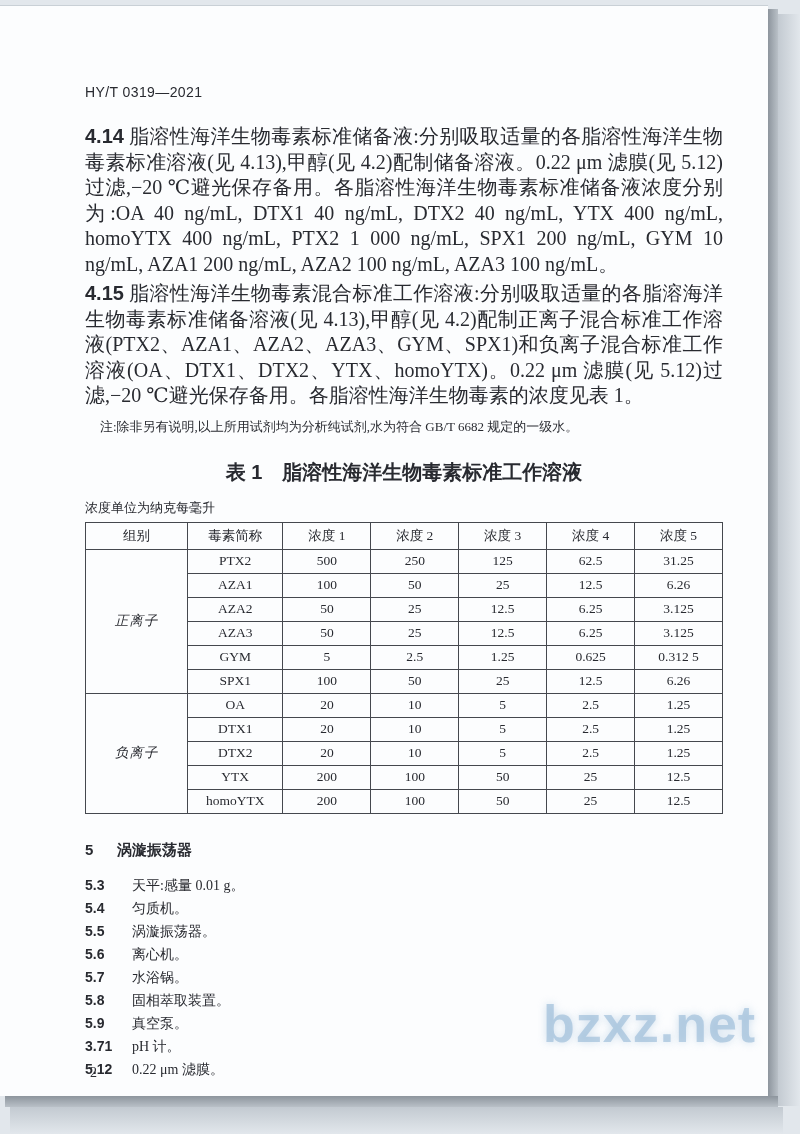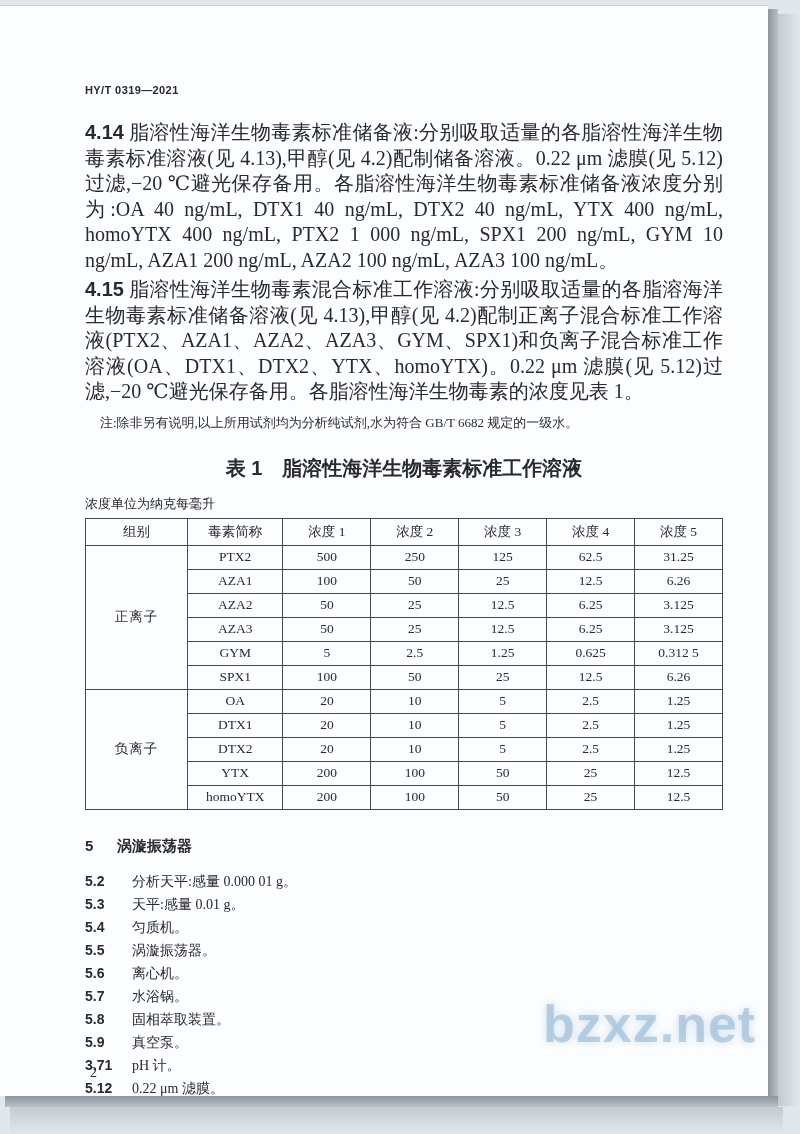--- a/index.html
+++ b/index.html
@@ -31,21 +31,21 @@
   }
   .edge-bottom-soft {
     position:absolute; left:10px; top:1107px; width:773px; height:27px;
     background:linear-gradient(to bottom,#c3cad1,#e2e7ec);
   }
   .content {
     position:absolute; left:85px; top:78px; width:638px;
   }
   .doccode {
     font-family:"Liberation Sans","DejaVu Sans",sans-serif;
-    font-weight:bold; font-size:11px; letter-spacing:.4px;
+    font-weight:normal; font-size:14px; letter-spacing:.4px;
     margin-bottom:24px;
   }
   p.clause {
     font-size:20px; line-height:25.5px; text-align:justify;
     margin-bottom:4px;
   }
   p.clause .num, p.item .num, .sec-head .num {
     font-family:"Liberation Sans","DejaVu Sans",sans-serif;
     font-weight:bold;
   }
@@ -66,21 +66,21 @@
     border:1.5px solid #33363c;
     font-size:13.5px;
   }
   table.toxins th, table.toxins td {
     border:1px solid #45484e;
     text-align:center; vertical-align:middle;
     font-weight:normal;
     height:24px; padding:1px 2px;
   }
   table.toxins th { height:27px; }
-  table.toxins td.group { letter-spacing:1px; }
+  table.toxins td.group { letter-spacing:1px;font-style:italic; }
   .sec-head {
     font-family:"Liberation Sans","DejaVu Sans",sans-serif;
     font-weight:bold; font-size:15px; margin-top:27px;
   }
   .sec-head .num { display:inline-block; min-width:32px; }
   .equipment { margin-top:14px; }
   p.item {
     font-size:14px; line-height:22px; text-align:justify; margin:0;
   }
   p.item .num { display:inline-block; min-width:47px; }
@@ -224,21 +224,20 @@
           <td>50</td>
           <td>25</td>
           <td>12.5</td>
         </tr>
       </tbody>
     </table>
 
     <div class="sec-head"><span class="num">5</span><span>涡漩振荡器</span></div>
 
     <div class="equipment">
-      <p class="item"><span class="num">5.2</span><span>分析天平:感量 0.000 01 g。</span></p>
       <p class="item"><span class="num">5.3</span><span>天平:感量 0.01 g。</span></p>
       <p class="item"><span class="num">5.4</span><span>匀质机。</span></p>
       <p class="item"><span class="num">5.5</span><span>涡漩振荡器。</span></p>
       <p class="item"><span class="num">5.6</span><span>离心机。</span></p>
       <p class="item"><span class="num">5.7</span><span>水浴锅。</span></p>
       <p class="item"><span class="num">5.8</span><span>固相萃取装置。</span></p>
       <p class="item"><span class="num">5.9</span><span>真空泵。</span></p>
       <p class="item"><span class="num">3.71</span><span>pH 计。</span></p>
       <p class="item"><span class="num">5.12</span><span>0.22 μm 滤膜。</span></p>
     </div>

